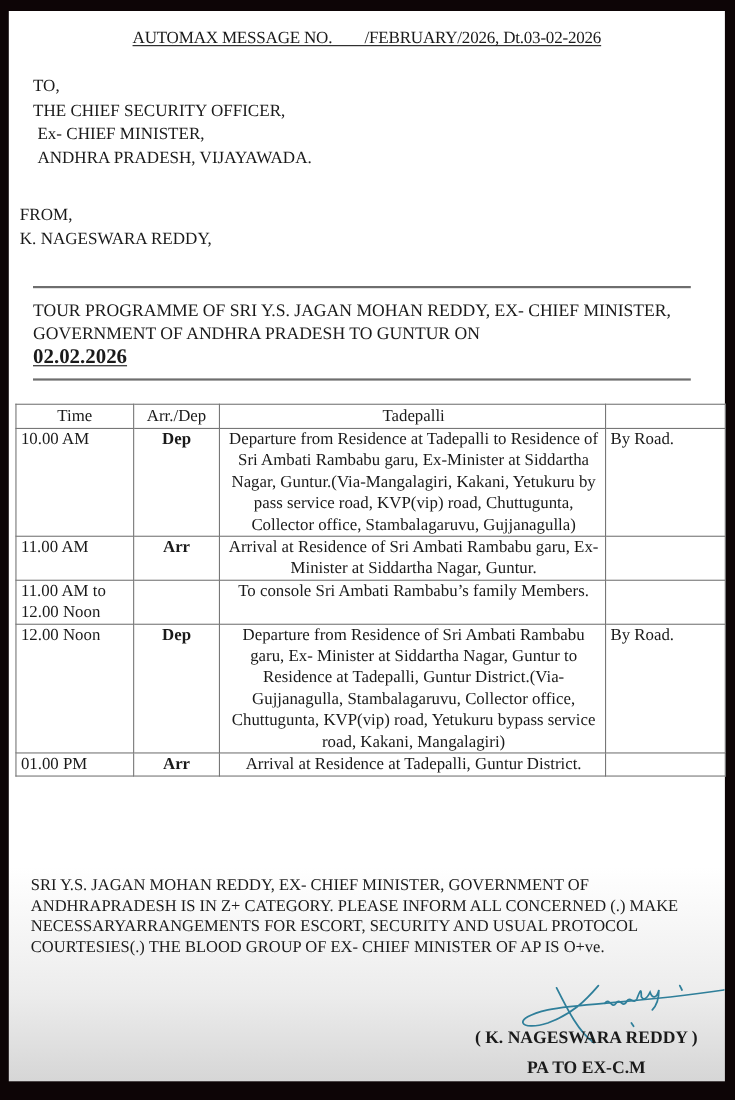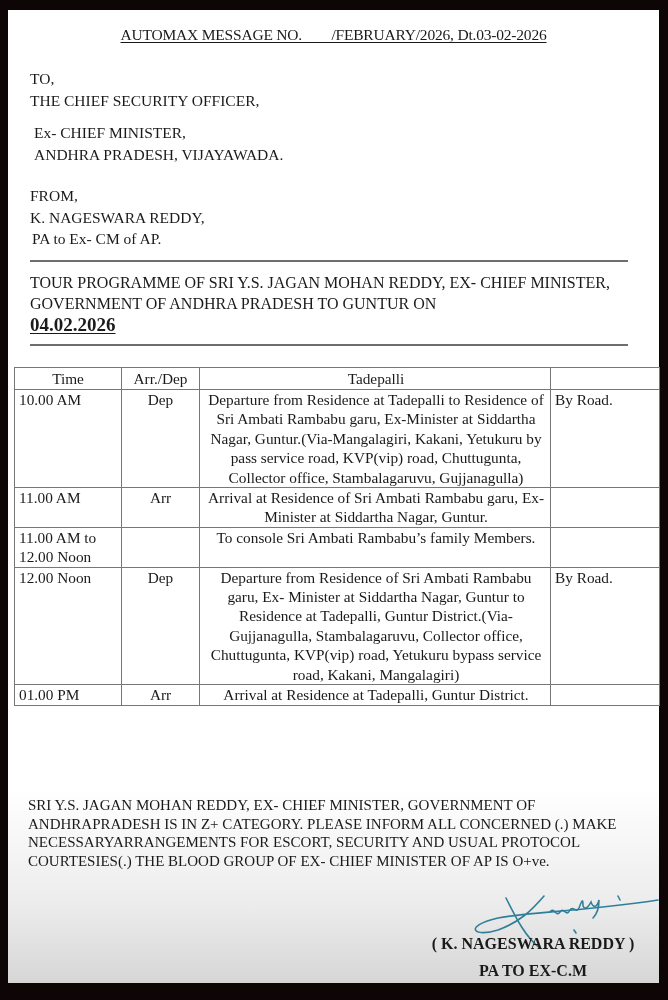--- a/index.html
+++ b/index.html
@@ -27,54 +27,53 @@
   .tour-date { font-weight: bold; font-size: 19px; text-decoration: underline; text-underline-offset: 2px; }
   table.prog {
     position: absolute; left: 6px; top: 357px; width: 646px;
     border-collapse: collapse; font-size: 15.3px; line-height: 19.4px;
   }
   table.prog td, table.prog th {
     border: 1.3px solid #777; vertical-align: top; padding: 0 4px;
   }
   table.prog th { font-weight: normal; text-align: center; height: 20px; padding-top: 1px; }
   .c-time { width: 98px; text-align: left; }
-  .c-arr { width: 69px; text-align: center; }
+  .c-arr { width: 69px; text-align: center; font-weight: bold; }
   .c-prog { width: 340px; text-align: center; padding-left: 6px !important; }
   .c-mode { text-align: left; }
   .footer { left: 20px; top: 786px; width: 620px; font-size: 15px; line-height: 18.5px; }
   .sigblock { left: 400px; top: 920px; width: 250px; text-align: center; font-weight: bold; font-size: 16px; line-height: 27px; }
   .sig { position: absolute; left: 450px; top: 880px; width: 210px; height: 65px; }
 </style>
 </head>
 <body>
 
 <div class="paper">
 
   <div class="abs hdr">
     <span style="white-space:pre;">AUTOMAX MESSAGE NO.        /FEBRUARY/2026, Dt.03-02-2026</span>
   </div>
 
   <div class="abs blk" style="left:22px; top:58px;">
     <div class="b">TO,</div>
     <div>THE CHIEF SECURITY OFFICER,</div>
-    <div style="padding-left:4px;margin-top:11px;">Ex- CHIEF MINISTER,</div>
+    <div style="padding-left:4px;">Ex- CHIEF MINISTER,</div>
     <div style="padding-left:4px;text-align:center;">ANDHRA PRADESH, VIJAYAWADA.</div>
   </div>
 
-  <div class="abs blk" style="left:22px; top:175px;">
+  <div class="abs blk" style="left:10px; top:175px;">
     <div class="b">FROM,</div>
     <div>K. NAGESWARA REDDY,</div>
-    <div style="padding-left:2px;">PA to Ex- CM of AP.</div>
   </div>
 
   <div class="rule" style="top:250px;"></div>
 
   <div class="abs tour">
     <span>TOUR PROGRAMME OF </span><span class="b">SRI Y.S. JAGAN MOHAN REDDY</span><span>, EX- CHIEF MINISTER, GOVERNMENT OF ANDHRA PRADESH TO </span><span class="b">GUNTUR</span><span> ON</span><br>
-    <span class="tour-date">04.02.2026</span>
+    <span class="tour-date">02.02.2026</span>
   </div>
 
   <div class="rule" style="top:334px;"></div>
 
   <table class="prog">
     <thead>
       <tr>
         <th class="c-time">Time</th>
         <th class="c-arr">Arr./Dep</th>
         <th class="c-prog" style="text-align:center;">Tadepalli</th>

